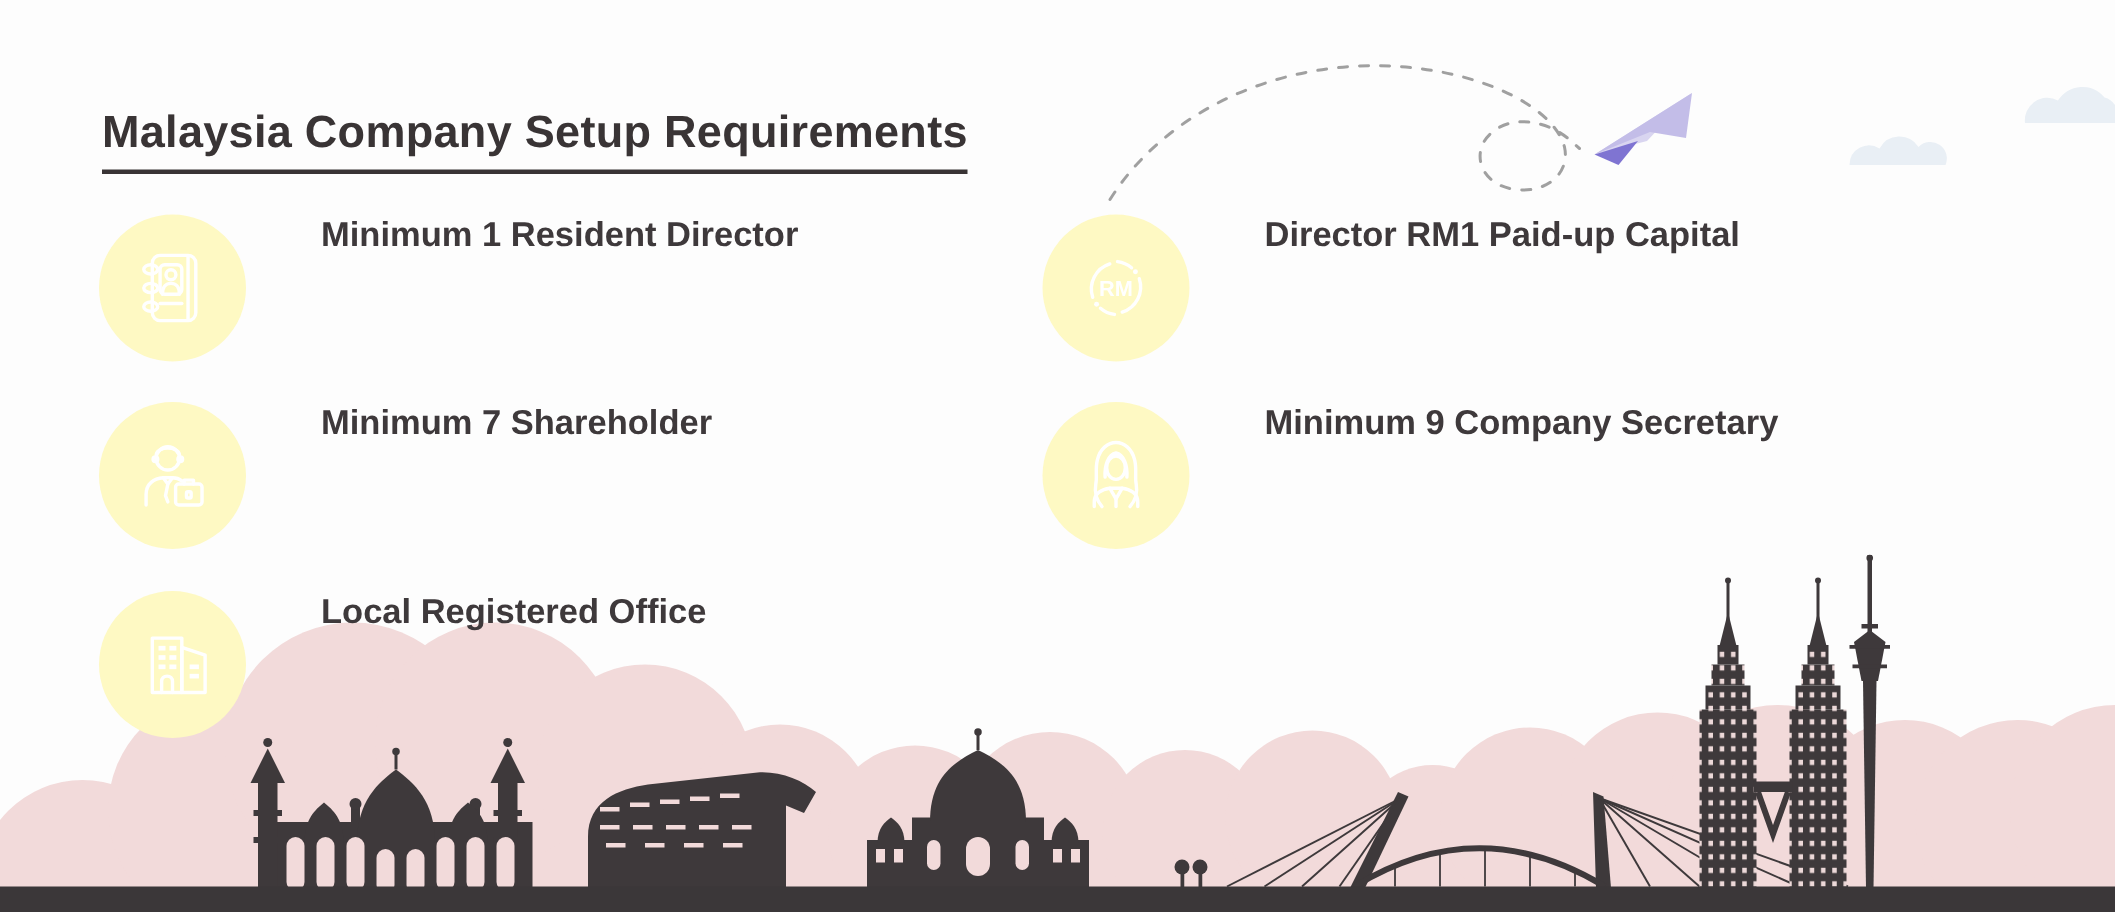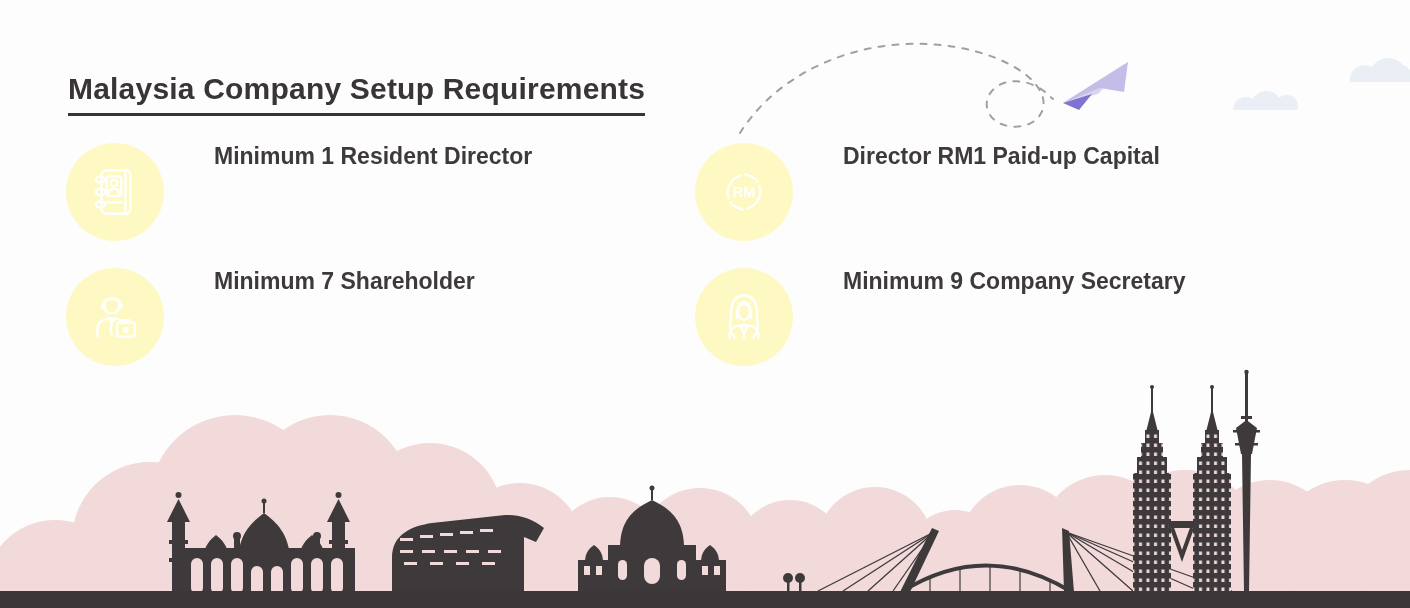--- a/index.html
+++ b/index.html
@@ -273,14 +273,32 @@
         <path class="ic" d="M21,29 C20.5,21.5 23,14.5 28,13.5 C33,14.5 35.5,21.5 35,29"></path>
         <ellipse class="ic" cx="28" cy="23" rx="6" ry="7.5"></ellipse>
         <path class="ic" d="M14,48 L14,45 C14,39.5 19,36.7 24,36.2 L32,36.2 C37,36.7 42,39.5 42,45 L42,48"></path>
         <path class="ic" d="M24,36.2 L28,43 L32,36.2"></path>
         <path class="ic" d="M28,43 L28,48"></path>
       </svg>
     </div>
     <div class="req-label">Minimum 9 Company Secretary</div>
   </div>
 
+  <div class="req pos4">
+    <div class="circle">
+      <svg width="58" height="58" viewBox="0 0 56 56">
+        <rect class="ic" x="15" y="11" width="19" height="35"></rect>
+        <polygon class="ic" points="34,17 49,22 49,46 34,46"></polygon>
+        <rect class="icf" x="19" y="16" width="4.5" height="3"></rect>
+          <rect class="icf" x="26" y="16" width="4.5" height="3"></rect>
+        <rect class="icf" x="19" y="22" width="4.5" height="3"></rect>
+          <rect class="icf" x="26" y="22" width="4.5" height="3"></rect>
+        <rect class="icf" x="19" y="28" width="4.5" height="3"></rect>
+          <rect class="icf" x="26" y="28" width="4.5" height="3"></rect>
+        <path class="ic" d="M21,46 L21,39 C21,36.8 22.5,35.5 24.5,35.5 C26.5,35.5 28,36.8 28,39 L28,46"></path>
+        <rect class="icf" x="39" y="28" width="6" height="3"></rect>
+        <rect class="icf" x="39" y="34" width="6" height="3"></rect>
+      </svg>
+    </div>
+    <div class="req-label">Local Registered Office</div>
+  </div>
 
 </div>
 
 </body></html>

